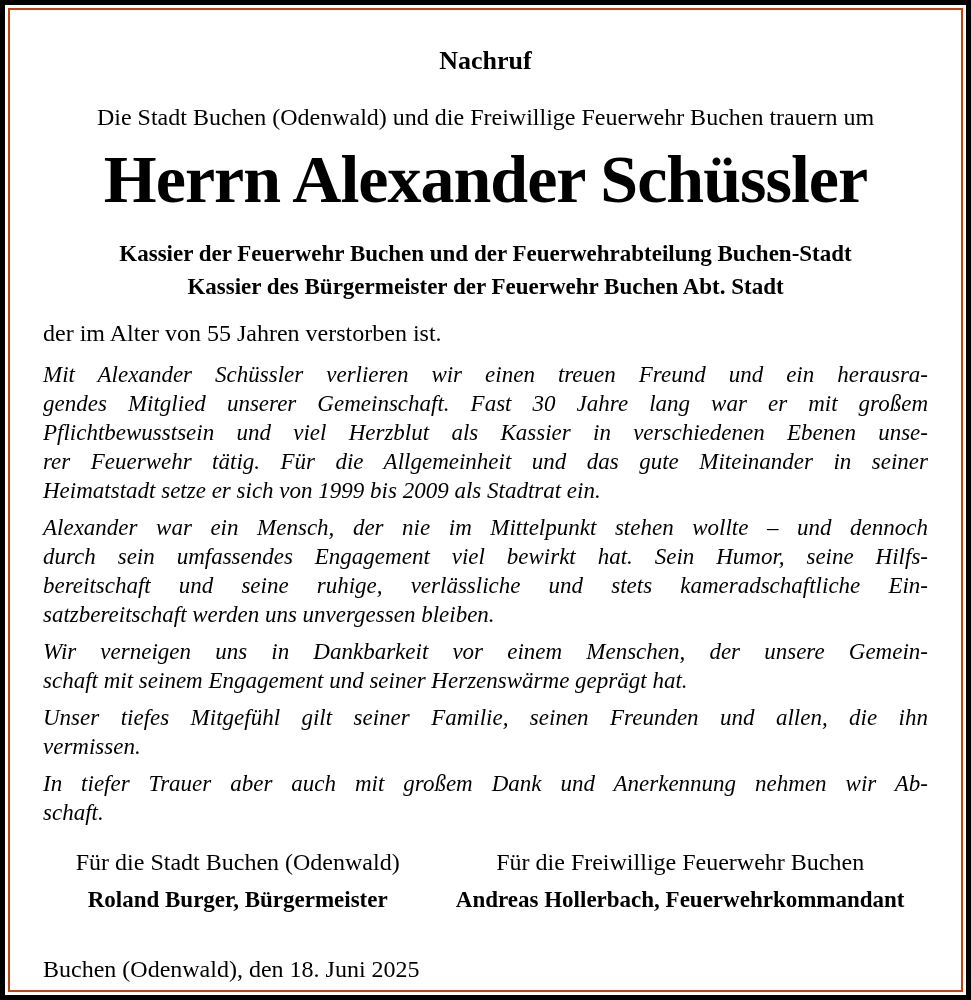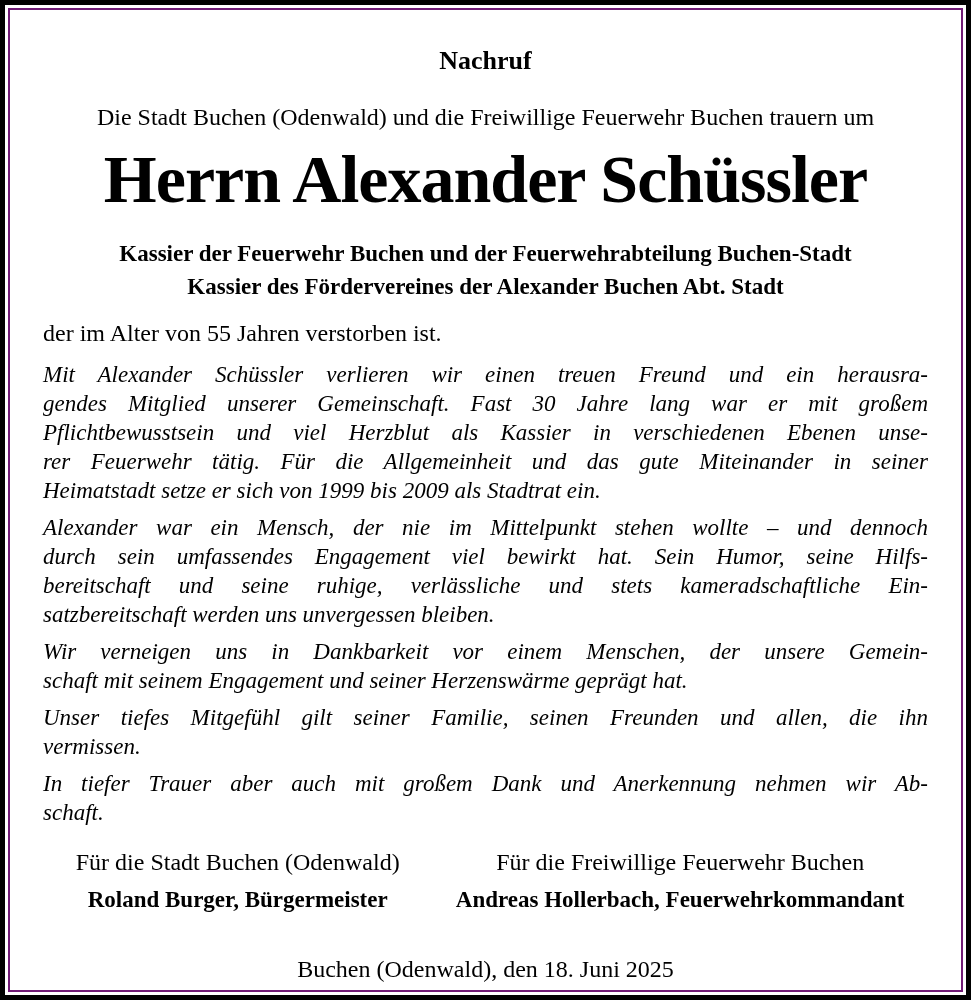--- a/index.html
+++ b/index.html
@@ -18,21 +18,21 @@
   .outer-frame {
     position: absolute;
     inset: 0;
     box-sizing: border-box;
     border: 5px solid #000000;
   }
   .inner-frame {
     position: absolute;
     inset: 3px;
     box-sizing: border-box;
-    border: 2px solid #701a75;
+    border: 2px solid #c2410c;
   }
   .content {
     position: absolute;
     inset: 2px;
     box-sizing: border-box;
     padding: 34px 31px 0 31px;
   }
   .title {
     margin: 0;
     font-size: 26px;
@@ -102,39 +102,39 @@
   .sig-person {
     margin-top: 7px;
     font-size: 23px;
     line-height: 29px;
     font-weight: bold;
   }
   .dateline {
     margin-top: 40px;
     font-size: 24px;
     line-height: 31px;
-    text-align: center;
+    text-align: left;
   }
 </style>
 </head>
 <body>
 
 <div class="outer-frame">
   <div class="inner-frame">
     <div class="content">
 
       <h2 class="title">Nachruf</h2>
 
       <p class="intro">Die Stadt Buchen (Odenwald) und die Freiwillige Feuerwehr Buchen trauern um</p>
 
       <h1 class="deceased-name">Herrn Alexander Schüssler</h1>
 
       <div class="roles">
         <div class="role-line">Kassier der Feuerwehr Buchen und der Feuerwehrabteilung Buchen-Stadt</div>
-        <div class="role-line">Kassier des Fördervereines der Alexander Buchen Abt. Stadt</div>
+        <div class="role-line">Kassier des Bürgermeister der Feuerwehr Buchen Abt. Stadt</div>
       </div>
 
       <p class="age-line">der im Alter von 55 Jahren verstorben ist.</p>
 
       <div class="body-text">
 
         <div class="para">
           <div class="line just">Mit Alexander Schüssler verlieren wir einen treuen Freund und ein herausra-</div>
           <div class="line just">gendes Mitglied unserer Gemeinschaft. Fast 30 Jahre lang war er mit großem</div>
           <div class="line just">Pflichtbewusstsein und viel Herzblut als Kassier in verschiedenen Ebenen unse-</div>

